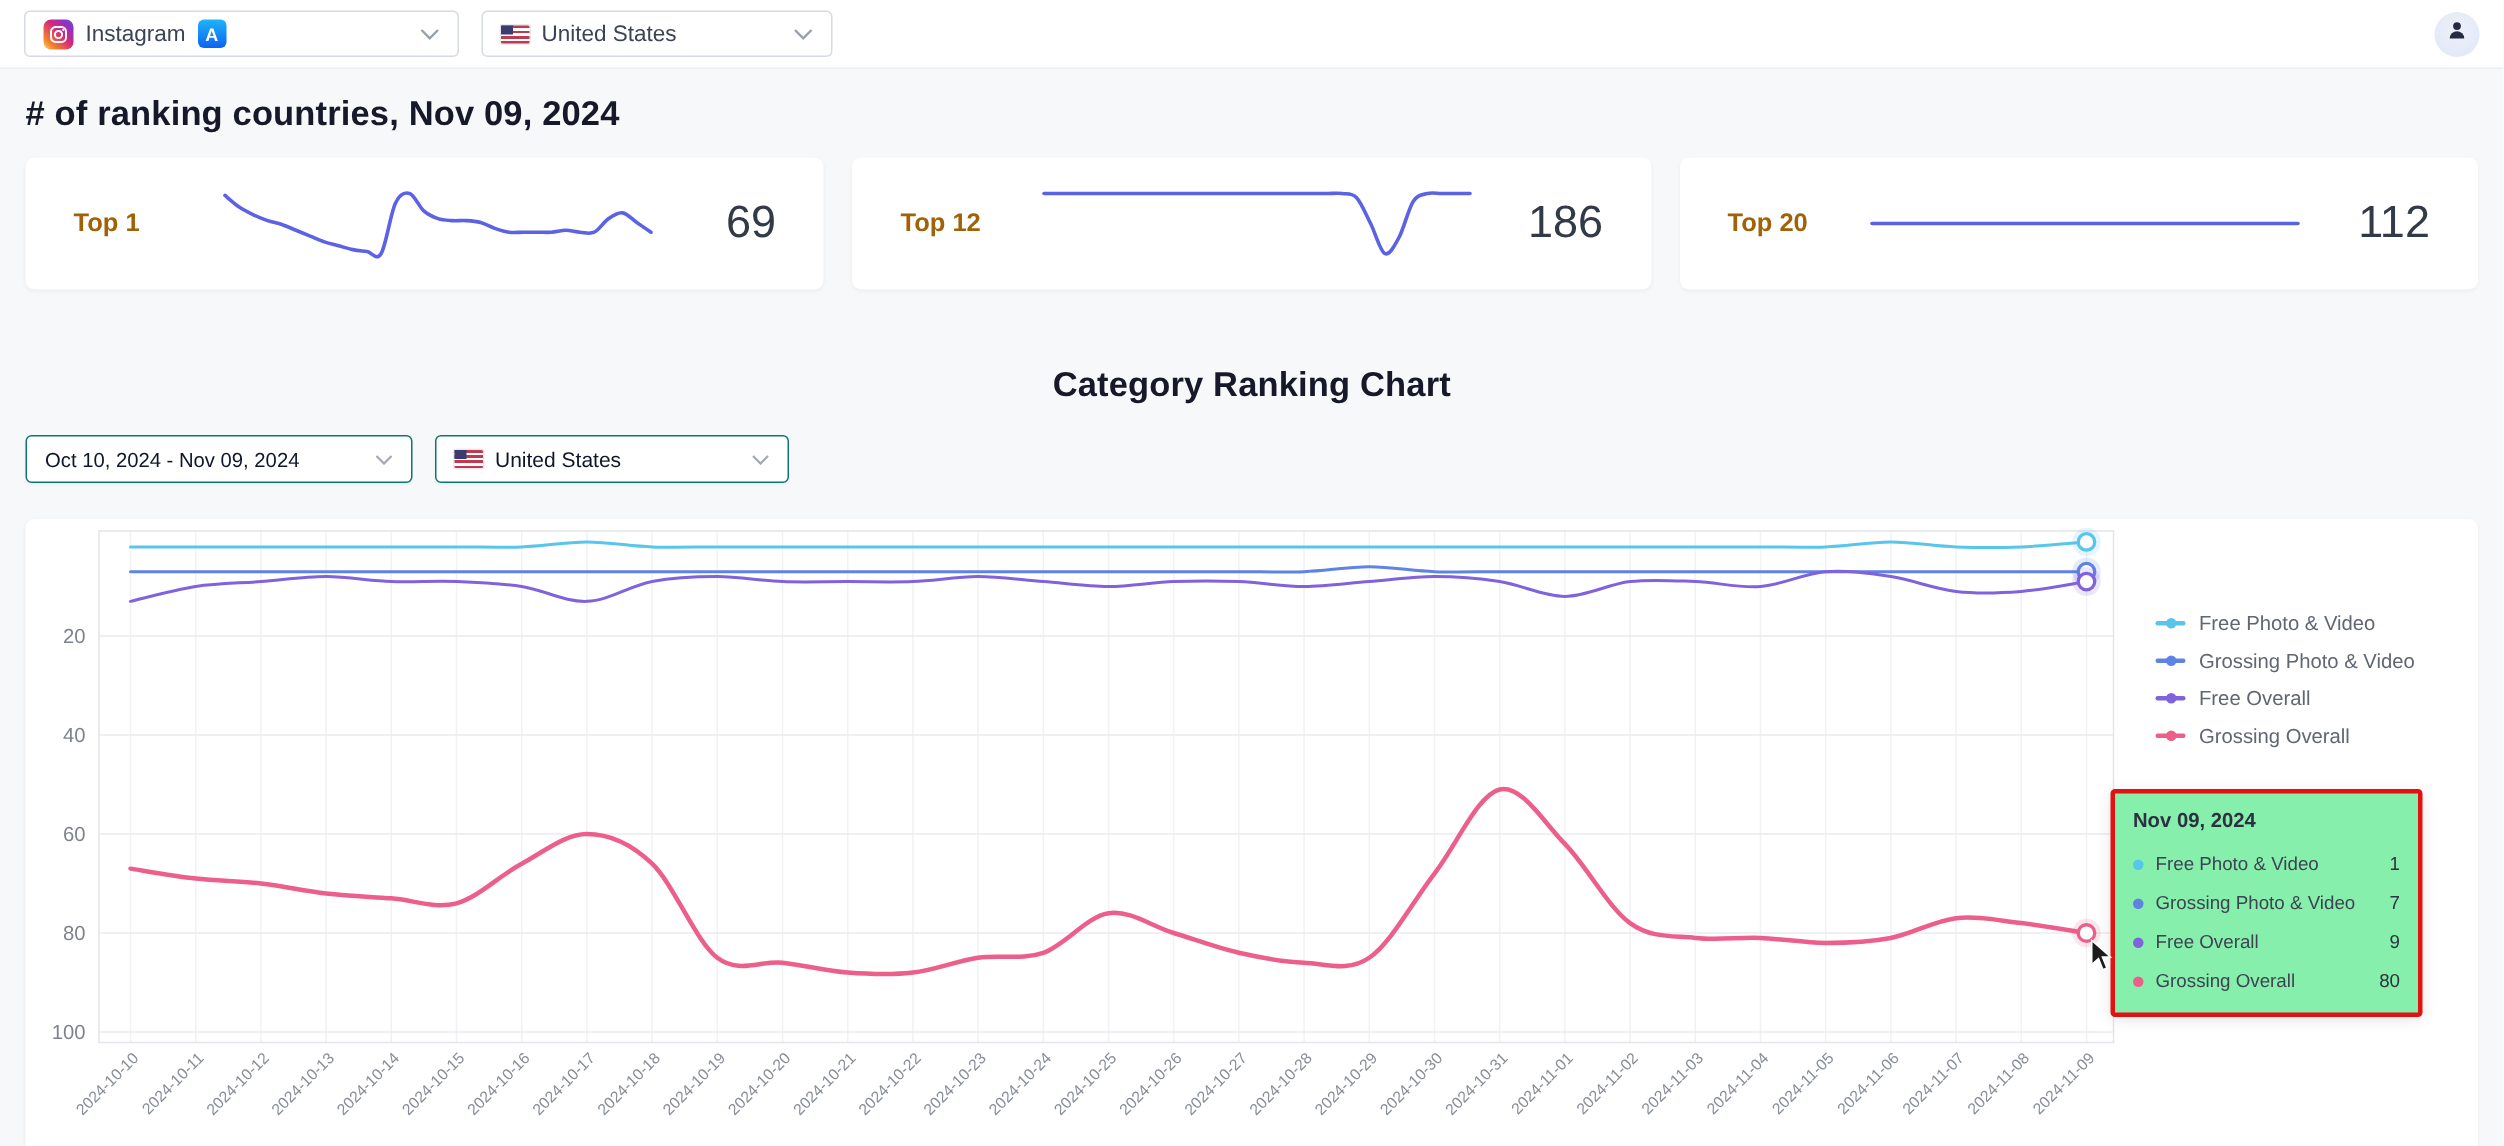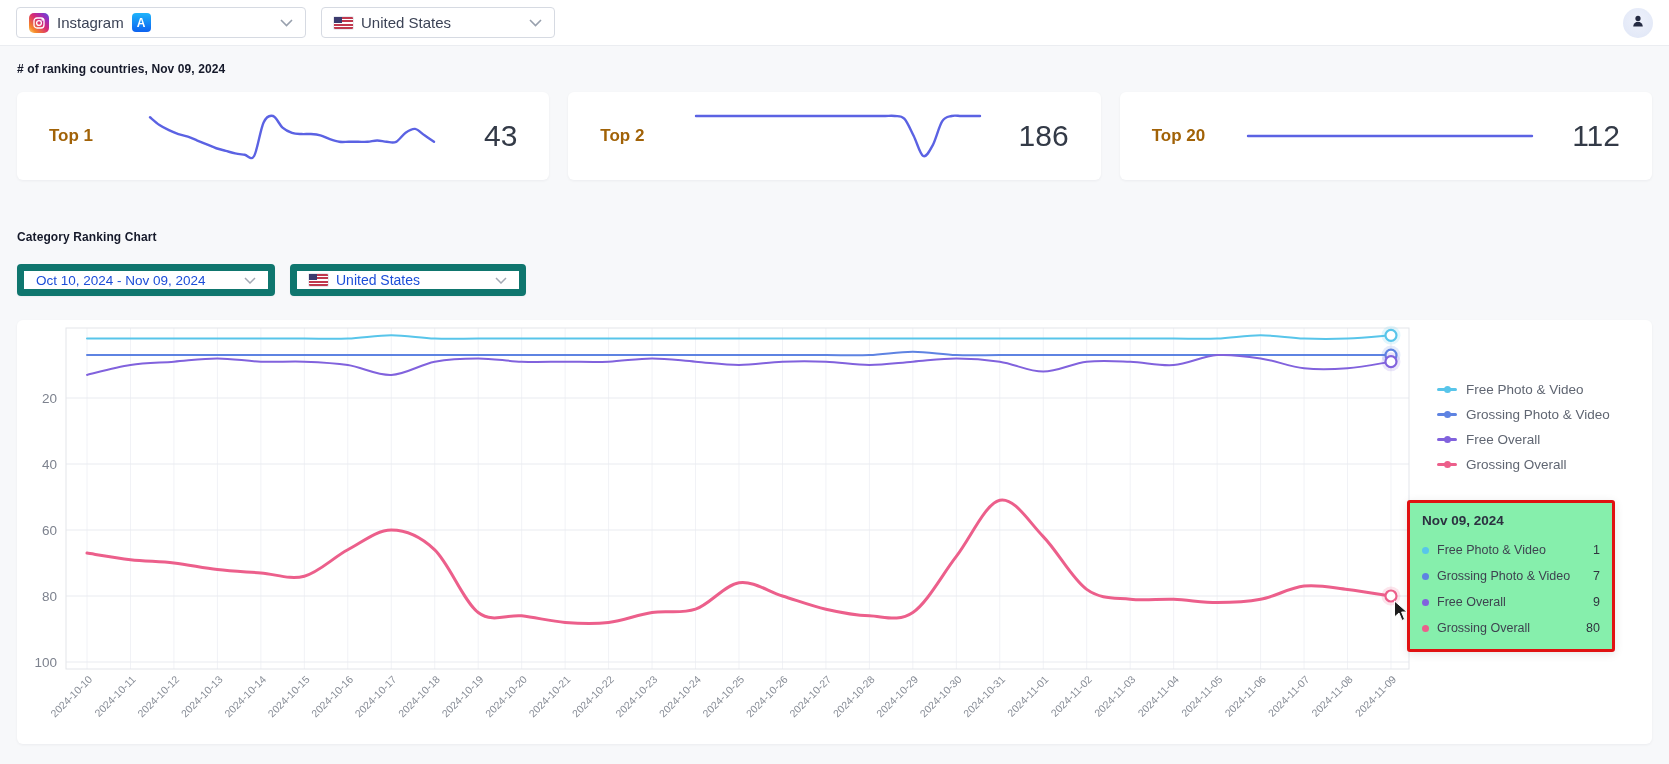--- a/index.html
+++ b/index.html
@@ -24,34 +24,34 @@
   .flag { width:19px; height:12px; border-radius:1px; position:relative; flex:0 0 19px;
           background:repeating-linear-gradient(180deg,#c0394e 0 1.75px,#fff 1.75px 3.5px);
           box-shadow:0 0 0 1px #e7e9ee; }
   .flag .canton { position:absolute; left:0; top:0; width:8px; height:6px; background:#3c3b6e; }
   .avatar { margin-left:auto; width:30px; height:30px; border-radius:50%; cursor:pointer;
             background:radial-gradient(circle at 50% 40%, #eef1fb, #dfe6f6);
             display:flex; align-items:center; justify-content:center; }
 
   
   main { padding:16px 17px 0 17px; }
-  .h-title { font-size:12px; font-weight:700; color:#15192a; letter-spacing:.1px; }
+  .h-title { font-size:23px; font-weight:700; color:#15192a; letter-spacing:.1px; }
   #summary-heading { margin-bottom:16px; }
   .cards { display:grid; grid-template-columns:repeat(3,1fr); gap:19px; }
   .card { height:88px; background:#fff; border-radius:6px; box-shadow:0 1px 3px rgba(20,24,40,.05);
           display:flex; align-items:center; padding:0 32px; }
   .card-label { font-size:17px; font-weight:600; color:#a16207; width:72px; flex:0 0 72px; }
   .spark { flex:0 0 300px; margin:0 auto; }
   .card-value { font-size:30px; color:#333a47; margin-left:auto; }
 
-  #section-heading { margin-top:50px; }
+  #section-heading { margin-top:50px;text-align:center; }
   .filters { margin-top:20px; display:flex; gap:15px; }
-  .filter-select { height:32px; background:#fff; border:7px solid #0f766e; border-radius:4px;
+  .filter-select { height:32px; background:#fff; border:1px solid #0f766e; border-radius:4px;
                    box-shadow:0 1px 2px rgba(0,0,0,.04); display:flex; align-items:center; gap:8px;
-                   padding:0 12px; font-size:13.5px; color:#1d4ed8; cursor:pointer; }
+                   padding:0 12px; font-size:13.5px; color:#0f172a; cursor:pointer; }
   .date-select { width:258px; }
   .country-filter { width:236px; font-size:14px; }
 
   
   .chart-card { margin-top:24px; height:424px; background:#fff; border-radius:6px;
                 box-shadow:0 1px 3px rgba(20,24,40,.05); position:relative; }
   #main-chart-svg { position:absolute; inset:0; }
   .ytick { font-size:13.5px; fill:#7d828e; font-family:"Liberation Sans",sans-serif; }
   .xtick { font-size:10.5px; fill:#878c96; font-family:"Liberation Sans",sans-serif; }
 
@@ -114,24 +114,24 @@
 
 <main>
   <h2 class="h-title" id="summary-heading"># of ranking countries, Nov 09, 2024</h2>
 
   <div class="cards">
     <div class="card">
       <span class="card-label">Top 1</span>
       <svg class="spark" width="300" height="56" viewBox="0 0 300 56">
           <path d="M8,9.290322580645162C9.577777777777778,10.580645161290324,14.311111111111114,14.881720430107526,17.46666666666667,17.032258064516128C20.622222222222224,19.182795698924732,23.77777777777778,20.688172043010756,26.933333333333334,22.193548387096776C30.08888888888889,23.698924731182796,33.24444444444444,24.989247311827956,36.4,26.064516129032256C39.55555555555556,27.139784946236556,42.71111111111111,27.56989247311828,45.86666666666667,28.64516129032258C49.022222222222226,29.72043010752688,52.17777777777778,31.225806451612904,55.333333333333336,32.516129032258064C58.488888888888894,33.806451612903224,61.644444444444446,35.09677419354839,64.8,36.38709677419355C67.95555555555555,37.67741935483871,71.11111111111111,39.182795698924735,74.26666666666667,40.25806451612903C77.42222222222222,41.33333333333333,80.57777777777778,41.97849462365591,83.73333333333333,42.83870967741935C86.88888888888889,43.69892473118279,90.04444444444445,44.77419354838709,93.2,45.41935483870967C96.35555555555555,46.064516129032256,99.51111111111112,46.27956989247312,102.66666666666667,46.70967741935484C105.82222222222222,47.13978494623656,108.97777777777779,53.376344086021504,112.13333333333334,48C115.28888888888889,42.623655913978496,118.44444444444444,21.118279569892472,121.6,14.451612903225806C124.75555555555555,7.784946236559139,127.91111111111111,7.139784946236559,131.06666666666666,8C134.22222222222223,8.86021505376344,137.37777777777777,16.817204301075268,140.53333333333333,19.612903225806452C143.6888888888889,22.408602150537636,146.84444444444443,23.698924731182796,150,24.774193548387096C153.15555555555557,25.849462365591396,156.3111111111111,25.849462365591396,159.46666666666667,26.064516129032256C162.62222222222223,26.279569892473116,165.77777777777777,25.849462365591396,168.93333333333334,26.064516129032256C172.0888888888889,26.279569892473116,175.24444444444444,26.49462365591398,178.4,27.35483870967742C181.55555555555557,28.21505376344086,184.7111111111111,30.150537634408604,187.86666666666667,31.225806451612904C191.02222222222224,32.30107526881721,194.17777777777778,33.376344086021504,197.33333333333334,33.806451612903224C200.4888888888889,34.236559139784944,203.64444444444445,33.806451612903224,206.8,33.806451612903224C209.95555555555558,33.806451612903224,213.11111111111114,33.806451612903224,216.26666666666668,33.806451612903224C219.42222222222222,33.806451612903224,222.57777777777778,34.02150537634408,225.73333333333332,33.806451612903224C228.88888888888886,33.59139784946237,232.04444444444442,32.516129032258064,235.2,32.516129032258064C238.35555555555555,32.516129032258064,241.5111111111111,33.59139784946237,244.66666666666666,33.806451612903224C247.82222222222222,34.02150537634408,250.97777777777776,35.31182795698925,254.13333333333333,33.806451612903224C257.2888888888889,32.3010752688172,260.44444444444446,26.924731182795696,263.6,24.774193548387096C266.7555555555556,22.623655913978496,269.9111111111111,20.473118279569892,273.06666666666666,20.903225806451612C276.22222222222223,21.333333333333332,279.3777777777778,25.204301075268816,282.53333333333336,27.35483870967742C285.6888888888889,29.505376344086024,290.4222222222222,32.73118279569892,292,33.806451612903224" fill="none" stroke="#5b62e3" stroke-width="2.4" stroke-linecap="round"></path>
         </svg>
-      <span class="card-value">43</span>
+      <span class="card-value">69</span>
     </div>
     <div class="card">
-      <span class="card-label">Top 2</span>
+      <span class="card-label">Top 12</span>
       <svg class="spark" width="300" height="56" viewBox="0 0 300 56">
           <path d="M8,8C9.577777777777778,8,14.311111111111114,8,17.46666666666667,8C20.622222222222224,8,23.77777777777778,8,26.933333333333334,8C30.08888888888889,8,33.24444444444444,8,36.4,8C39.55555555555556,8,42.71111111111111,8,45.86666666666667,8C49.022222222222226,8,52.17777777777778,8,55.333333333333336,8C58.488888888888894,8,61.644444444444446,8,64.8,8C67.95555555555555,8,71.11111111111111,8,74.26666666666667,8C77.42222222222222,8,80.57777777777778,8,83.73333333333333,8C86.88888888888889,8,90.04444444444445,8,93.2,8C96.35555555555555,8,99.51111111111112,8,102.66666666666667,8C105.82222222222222,8,108.97777777777779,8,112.13333333333334,8C115.28888888888889,8,118.44444444444444,8,121.6,8C124.75555555555555,8,127.91111111111111,8,131.06666666666666,8C134.22222222222223,8,137.37777777777777,8,140.53333333333333,8C143.6888888888889,8,146.84444444444443,8,150,8C153.15555555555557,8,156.3111111111111,8,159.46666666666667,8C162.62222222222223,8,165.77777777777777,8,168.93333333333334,8C172.0888888888889,8,175.24444444444444,8,178.4,8C181.55555555555557,8,184.7111111111111,8,187.86666666666667,8C191.02222222222224,8,194.17777777777778,8,197.33333333333334,8C200.4888888888889,8,203.64444444444445,7.555555555555555,206.8,8C209.95555555555558,8.444444444444445,213.11111111111114,7.333333333333332,216.26666666666668,10.666666666666666C219.42222222222222,14,222.57777777777778,21.77777777777778,225.73333333333332,28C228.88888888888886,34.22222222222222,232.04444444444442,46.44444444444444,235.2,48C238.35555555555555,49.55555555555556,241.5111111111111,43.11111111111111,244.66666666666666,37.33333333333333C247.82222222222222,31.55555555555555,250.97777777777776,18.22222222222222,254.13333333333333,13.333333333333332C257.2888888888889,8.444444444444443,260.44444444444446,8.88888888888889,263.6,8C266.7555555555556,7.111111111111112,269.9111111111111,8,273.06666666666666,8C276.22222222222223,8,279.3777777777778,8,282.53333333333336,8C285.6888888888889,8,290.4222222222222,8,292,8" fill="none" stroke="#5b62e3" stroke-width="2.4" stroke-linecap="round"></path>
         </svg>
       <span class="card-value">186</span>
     </div>
     <div class="card">
       <span class="card-label">Top 20</span>
       <svg class="spark" width="300" height="56" viewBox="0 0 300 56">
           <path d="M8,28C9.577777777777778,28,14.311111111111114,28,17.46666666666667,28C20.622222222222224,28,23.77777777777778,28,26.933333333333334,28C30.08888888888889,28,33.24444444444444,28,36.4,28C39.55555555555556,28,42.71111111111111,28,45.86666666666667,28C49.022222222222226,28,52.17777777777778,28,55.333333333333336,28C58.488888888888894,28,61.644444444444446,28,64.8,28C67.95555555555555,28,71.11111111111111,28,74.26666666666667,28C77.42222222222222,28,80.57777777777778,28,83.73333333333333,28C86.88888888888889,28,90.04444444444445,28,93.2,28C96.35555555555555,28,99.51111111111112,28,102.66666666666667,28C105.82222222222222,28,108.97777777777779,28,112.13333333333334,28C115.28888888888889,28,118.44444444444444,28,121.6,28C124.75555555555555,28,127.91111111111111,28,131.06666666666666,28C134.22222222222223,28,137.37777777777777,28,140.53333333333333,28C143.6888888888889,28,146.84444444444443,28,150,28C153.15555555555557,28,156.3111111111111,28,159.46666666666667,28C162.62222222222223,28,165.77777777777777,28,168.93333333333334,28C172.0888888888889,28,175.24444444444444,28,178.4,28C181.55555555555557,28,184.7111111111111,28,187.86666666666667,28C191.02222222222224,28,194.17777777777778,28,197.33333333333334,28C200.4888888888889,28,203.64444444444445,28,206.8,28C209.95555555555558,28,213.11111111111114,28,216.26666666666668,28C219.42222222222222,28,222.57777777777778,28,225.73333333333332,28C228.88888888888886,28,232.04444444444442,28,235.2,28C238.35555555555555,28,241.5111111111111,28,244.66666666666666,28C247.82222222222222,28,250.97777777777776,28,254.13333333333333,28C257.2888888888889,28,260.44444444444446,28,263.6,28C266.7555555555556,28,269.9111111111111,28,273.06666666666666,28C276.22222222222223,28,279.3777777777778,28,282.53333333333336,28C285.6888888888889,28,290.4222222222222,28,292,28" fill="none" stroke="#5b62e3" stroke-width="2.4" stroke-linecap="round"></path>
         </svg>

